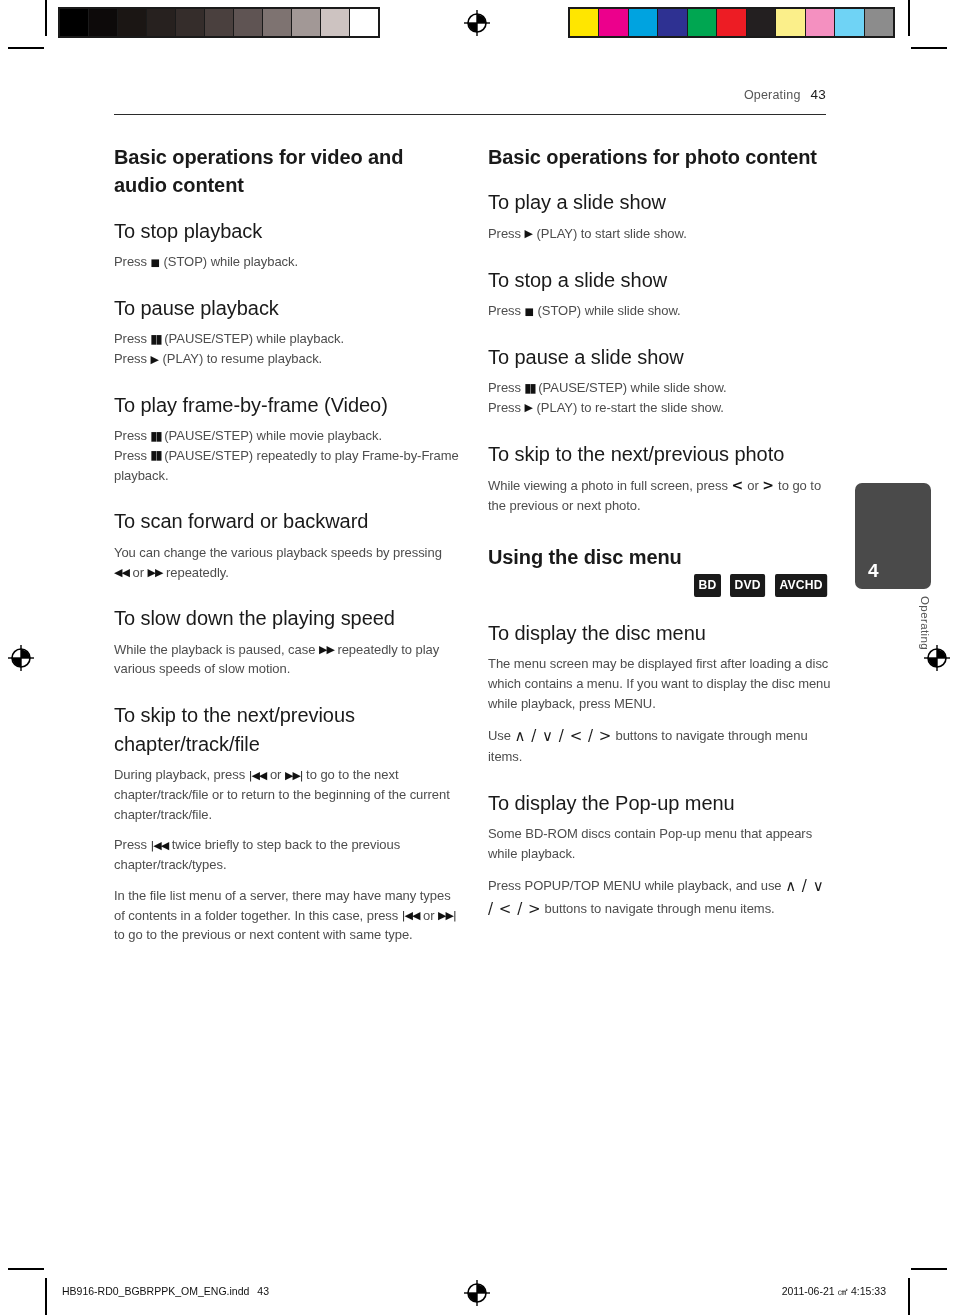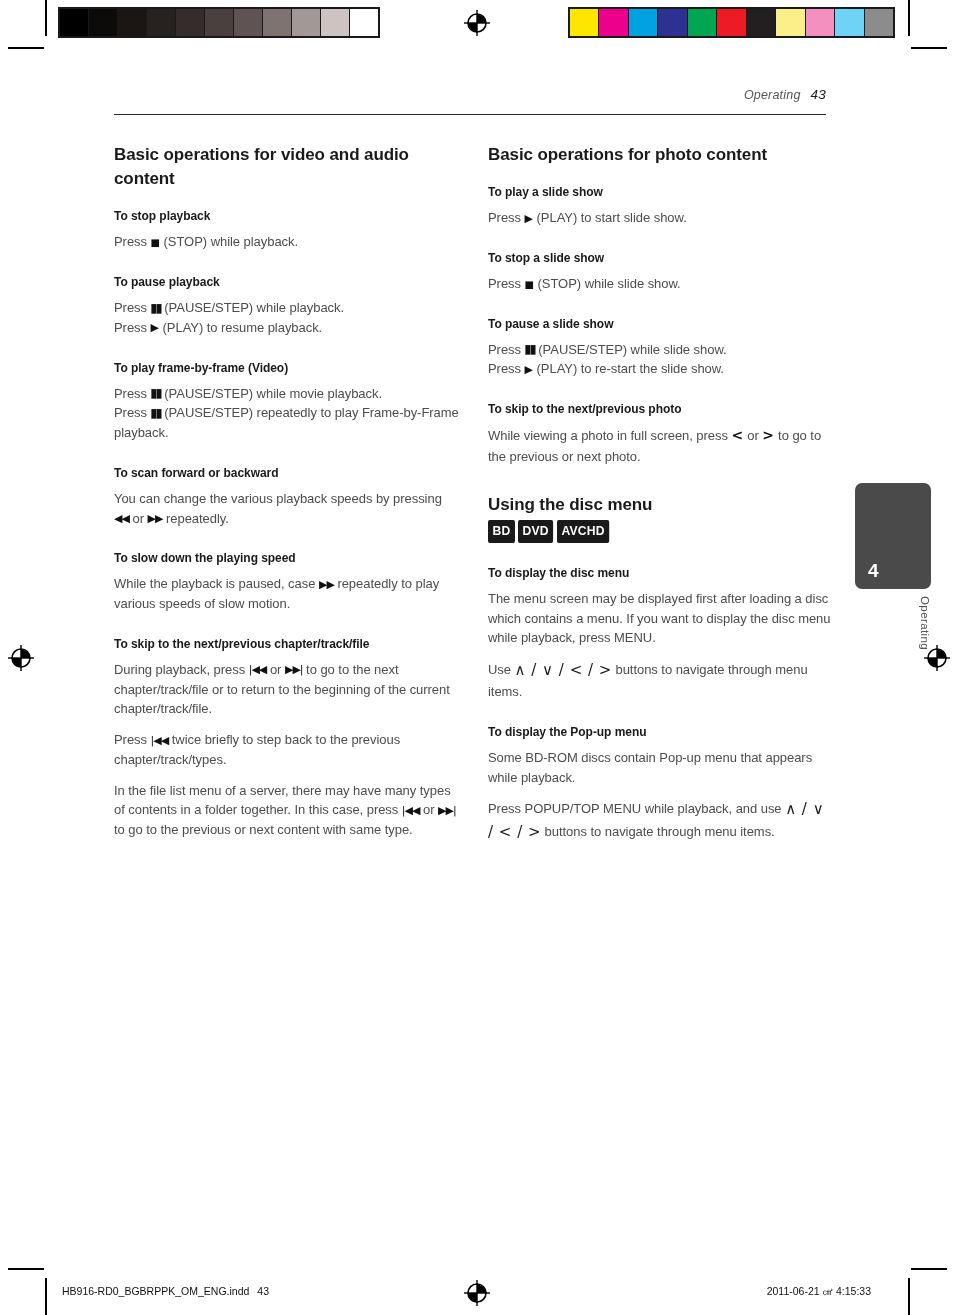--- a/index.html
+++ b/index.html
@@ -49,21 +49,20 @@
     left: 0; top: 0;
     width: 954px;
     height: 1315px;
   }
 
   .header {
     position: absolute;
     left: 114px;
     top: 88px;
     width: 712px;
-    font-style: italic;
   }
   .header-rule {
     position: absolute;
     left: 114px;
     top: 114px;
     width: 712px;
     height: 1px;
     background: #2b2b2b;
   }
   .header-inner {
@@ -86,30 +85,30 @@
 
   .col {
     position: absolute;
     top: 143px;
     width: 345px;
   }
   .col-left  { left: 114px; }
   .col-right { left: 488px; }
 
   h1.sec-title {
-    font-size: 17px;
+    font-size: 20px;
     font-weight: 700;
     color: #1a1a1a;
     line-height: 1.42;
     margin: 0 0 17px 0;
     letter-spacing: -0.1px;
   }
   h2.sub-title {
-    font-size: 12px;
-    font-weight: 700;
+    font-size: 20px;
+    font-weight: 400;
     color: #1a1a1a;
     line-height: 1.42;
     margin: 22px 0 7px 0;
     letter-spacing: -0.05px;
   }
   h2.sub-title.first { margin-top: 0; }
 
   p.body {
     font-size: 13px;
     color: #4d4d4d;
@@ -147,21 +146,22 @@
     color: #1a1a1a;
     font-size: 15px;
     letter-spacing: 0.5px;
     vertical-align: -1px;
   }
 
   
   .badges {
     margin: 2px 0 0 0;
     display: flex;
-    gap: 0;
+    gap: 6px;
+    justify-content: flex-end;
   }
   .badge {
     background: #1a1a1a;
     color: #ffffff;
     font-weight: 700;
     font-size: 13.5px;
     line-height: 1;
     padding: 4px 5px 5px 5px;
     border-radius: 2px;
     letter-spacing: 0.2px;
@@ -207,21 +207,21 @@
     left: 62px;
     top: 1285px;
     font-family: "Liberation Sans", sans-serif;
     font-size: 10.5px;
     color: #111;
     white-space: nowrap;
   }
   .footer-file .pg { margin-left: 8px; }
   .footer-date {
     position: absolute;
-    right: 83px;
+    right: 68px;
     top: 1285px;
     font-family: "Liberation Sans", sans-serif;
     font-size: 10.5px;
     color: #111;
     white-space: nowrap;
   }
 </style>
 </head>
 <body>
 

